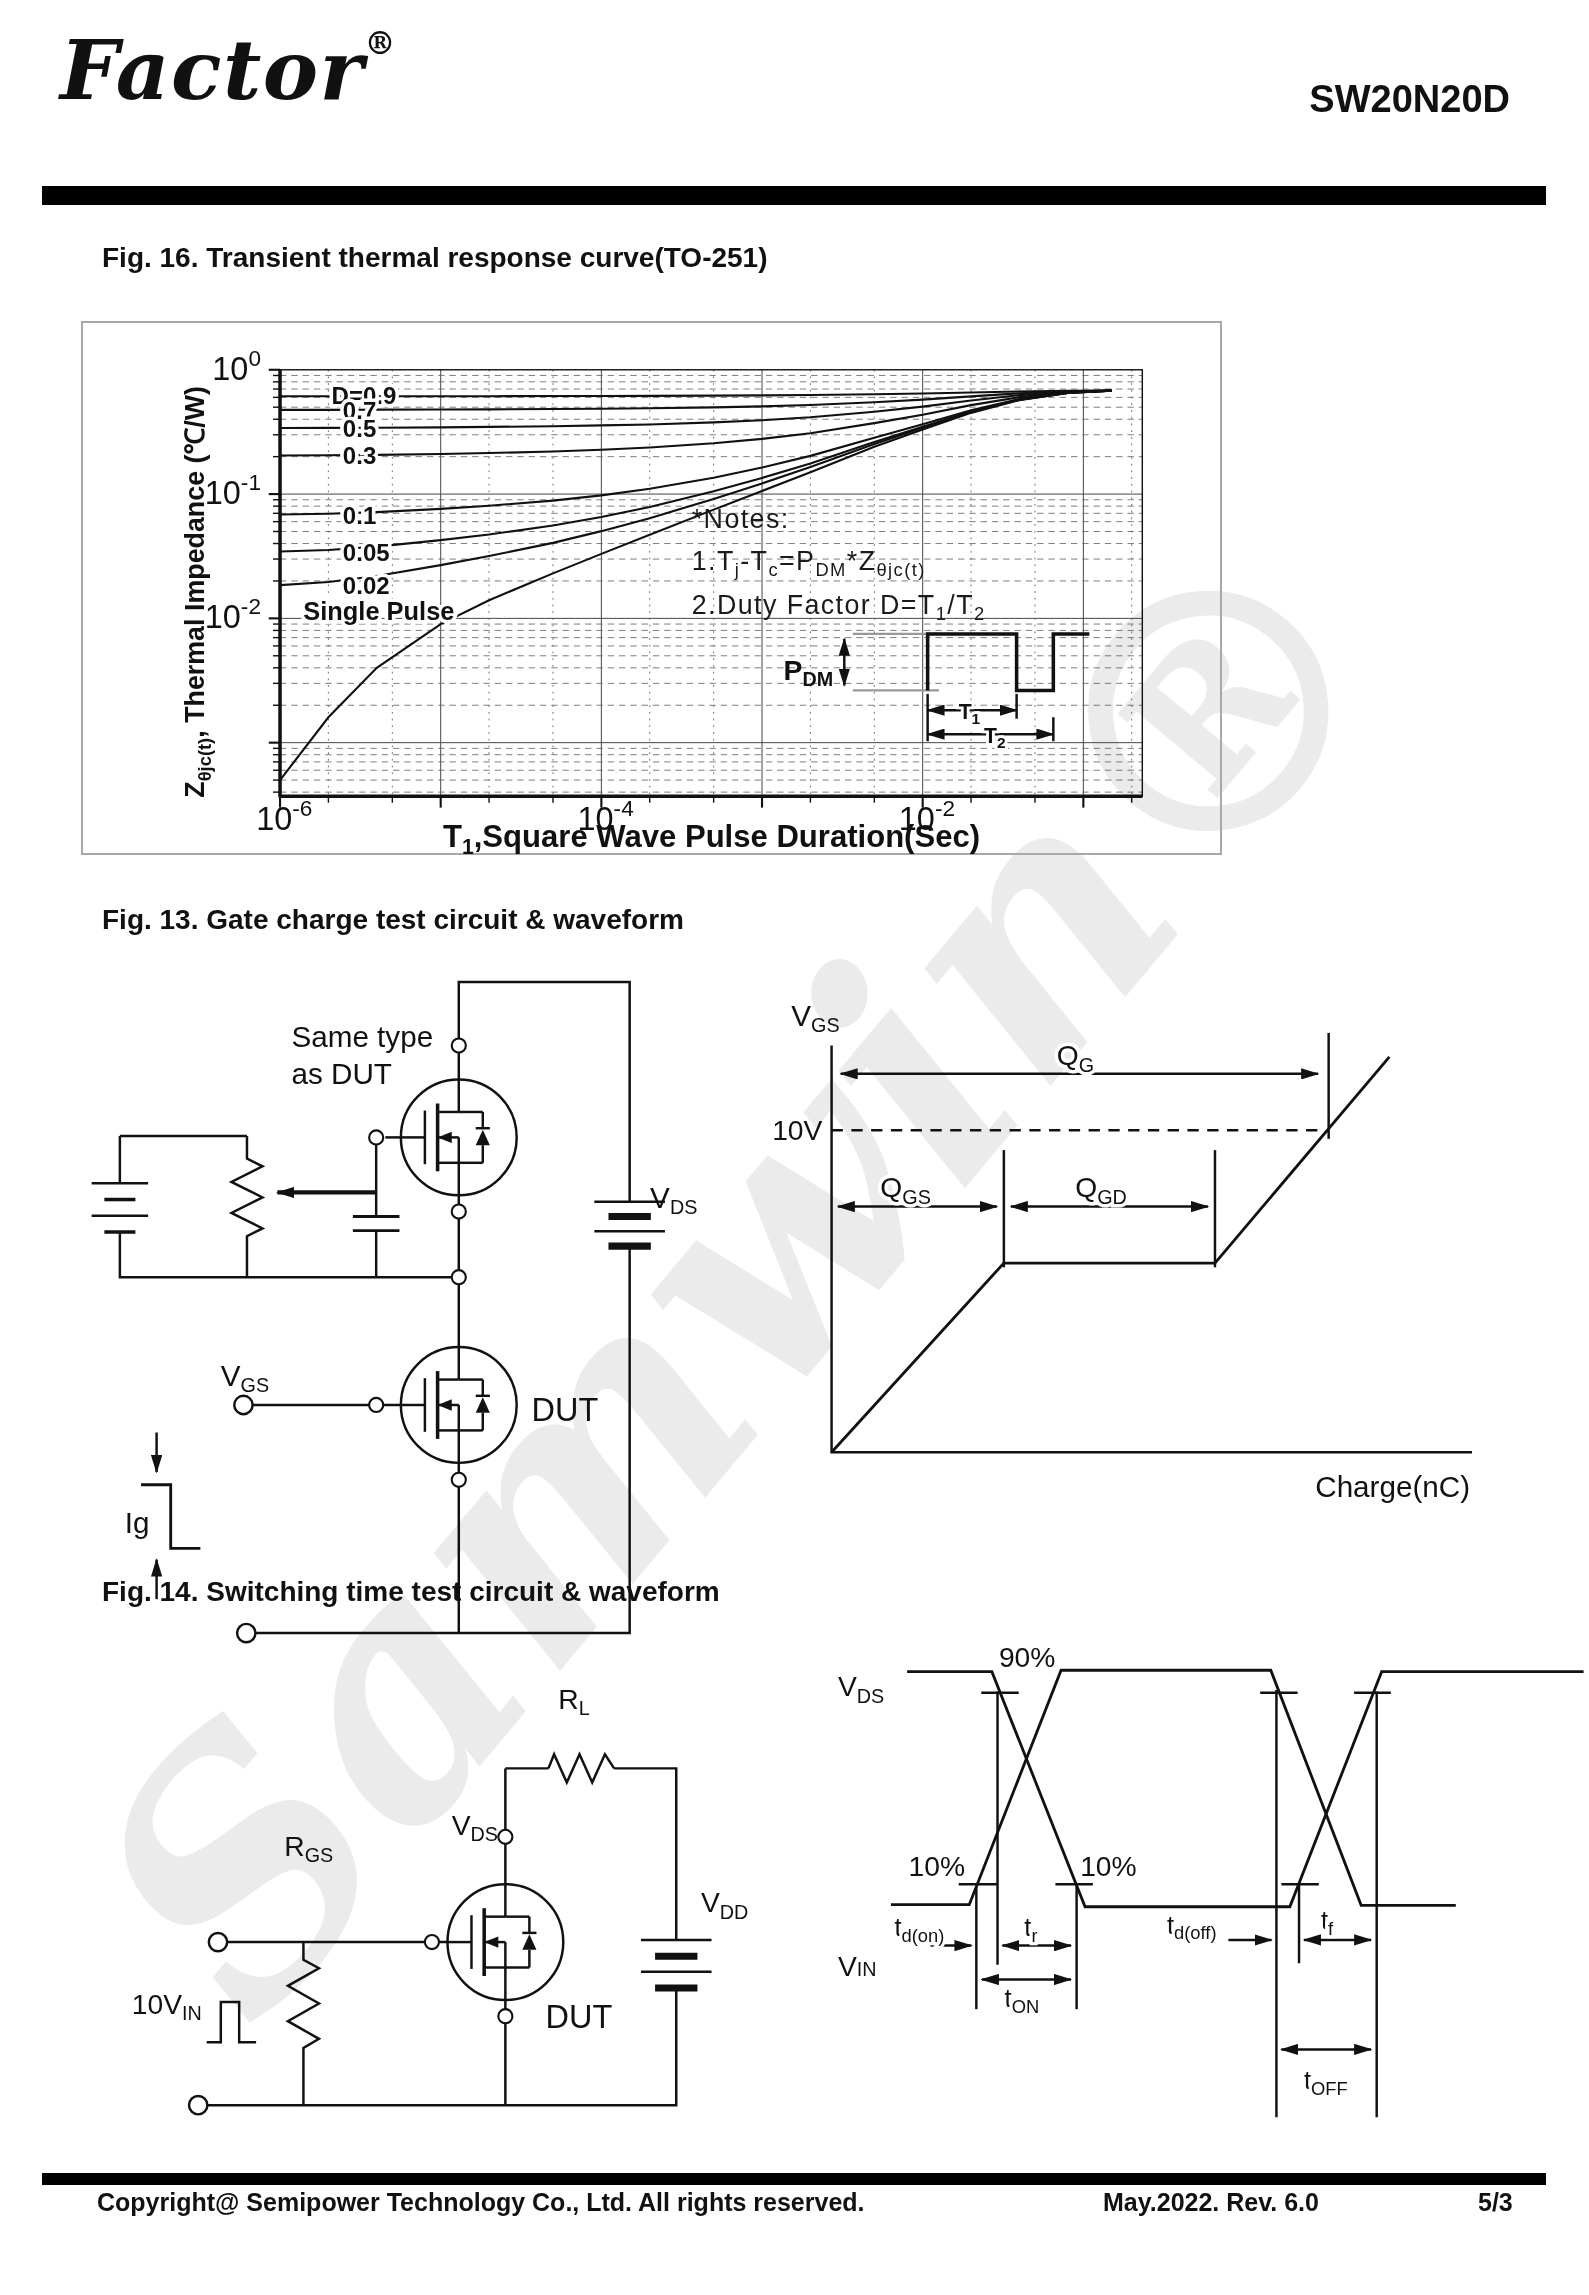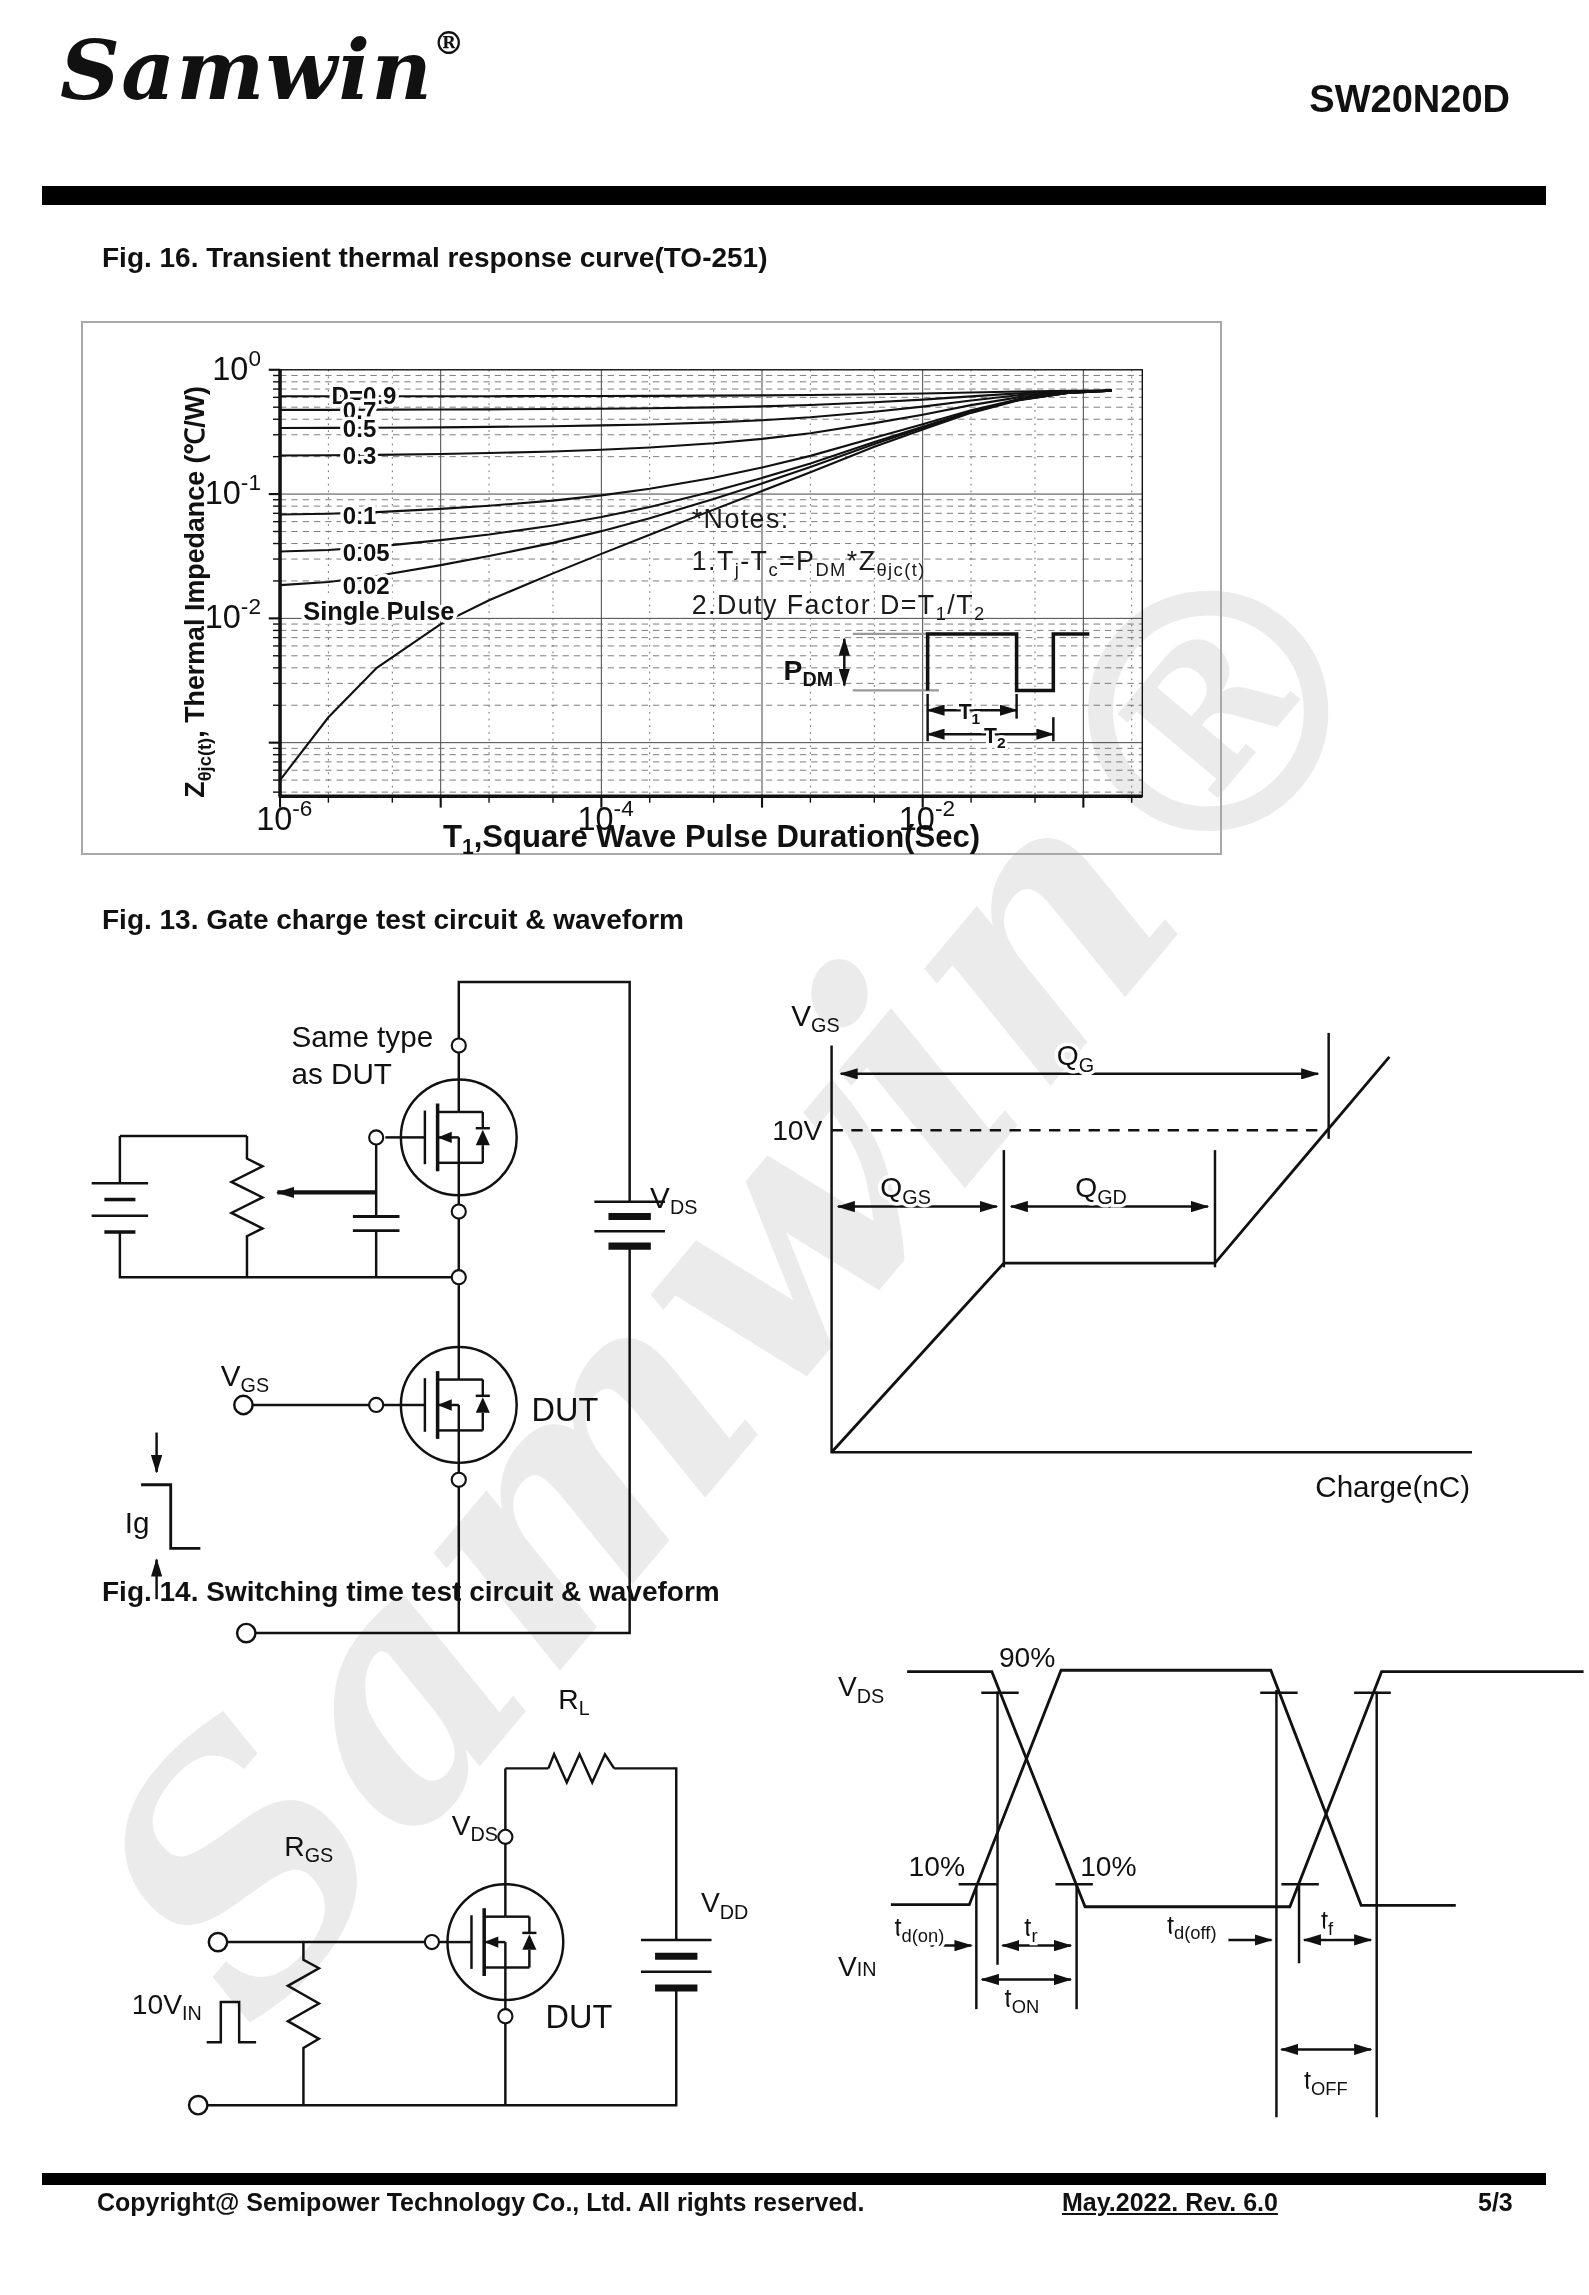--- a/index.html
+++ b/index.html
@@ -51,30 +51,30 @@
   .term{fill:#fff;stroke:#111;stroke-width:3.5;}
   .gray{stroke:#999;stroke-width:3;}
   .dash{stroke:#111;stroke-width:3.5;stroke-dasharray:16 12;fill:none;}
   .arr{stroke:#111;stroke-width:3.5;fill:none;}
   .arrT{stroke:#111;stroke-width:6;fill:none;}
   .gmaj{stroke:#444;stroke-width:1.4;}
   .gminv{stroke:#555;stroke-width:1.2;stroke-dasharray:2.5 7;}
   .gminh{stroke:#666;stroke-width:1.2;stroke-dasharray:9 7;}
   
   .foot{top:2188px;font-size:25px;font-weight:bold;z-index:2;}
-  #fcopy{left:97px;} #frev{left:1062px;text-decoration:underline;} #fpage{left:1478px;}
+  #fcopy{left:97px;} #frev{left:1103px;} #fpage{left:1478px;}
 </style>
 </head>
 <body>
 
 <div class="abs" id="watermark">
   <span>Samwin®</span>
 </div>
 
-<div class="abs" id="logo"><span>Samwin</span><sup>®</sup></div>
+<div class="abs" id="logo"><span>Factor</span><sup>®</sup></div>
 <div class="abs" id="part">SW20N20D</div>
 <div class="abs bar" id="hbar"></div>
 
 <div class="abs figtitle" id="t12">Fig. 16. Transient thermal response curve(TO-251)</div>
 <div class="abs figtitle" id="t13">Fig. 13. Gate charge test circuit &amp; waveform</div>
 <div class="abs figtitle" id="t14">Fig. 14. Switching time test circuit &amp; waveform</div>
 
 <svg id="fig12" width="1137" height="530" viewBox="0 0 1610 750">
   <defs>
     <clipPath id="cp12">

